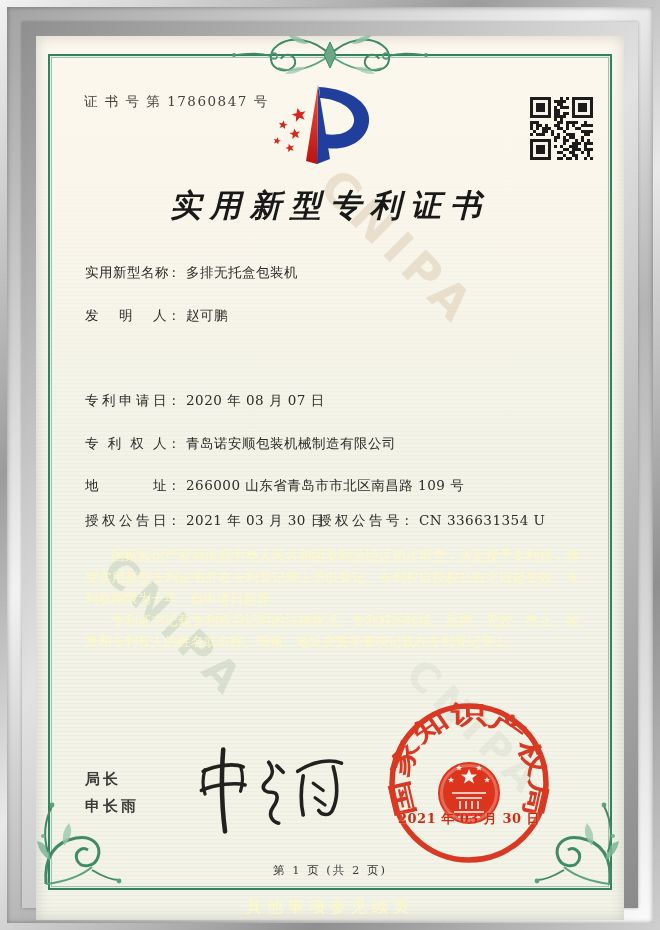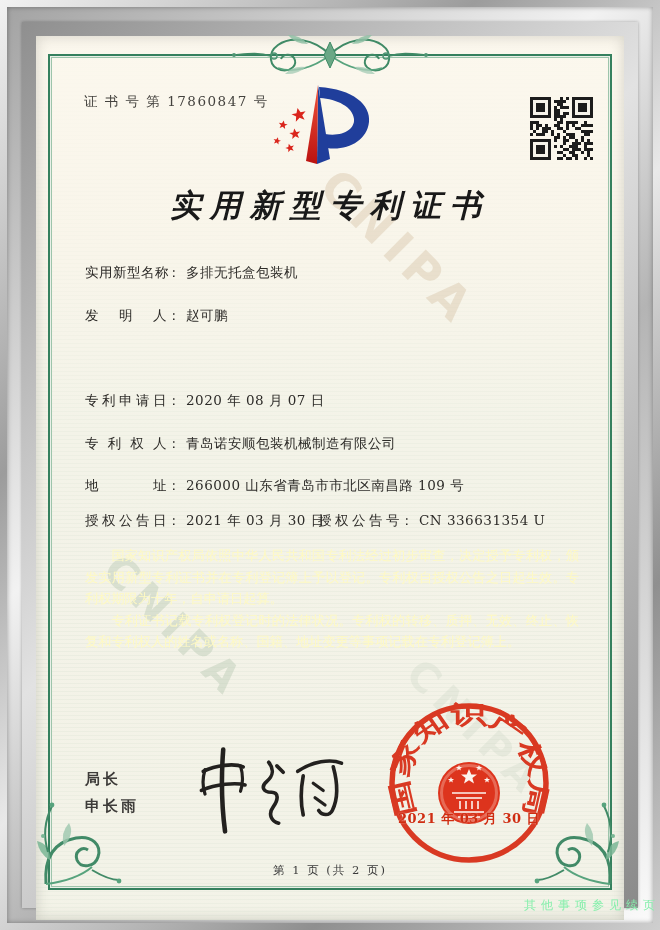--- a/index.html
+++ b/index.html
@@ -44,21 +44,21 @@
   
   .officer{position:absolute;left:85px;top:766px;font-family:"DejaVu Sans","Liberation Sans",sans-serif;
            font-size:15px;font-weight:bold;color:#3e3c3a;letter-spacing:3px;line-height:27px;}
   .signature{position:absolute;left:188px;top:735px;}
   
   .seal{position:absolute;left:385px;top:699px;opacity:.96;}
   .seal-date{position:absolute;left:392px;top:810px;width:154px;text-align:center;font-size:13px;font-weight:bold;
              color:#cf2d12;letter-spacing:.5px;text-shadow:0 0 2px rgba(255,255,255,.55);}
   
   .page-no{position:absolute;left:0;top:863px;width:100%;text-align:center;font-size:11.5px;color:#3a3a3a;letter-spacing:2px;}
-  .foot-note{position:absolute;left:0;top:897px;width:100%;text-align:right;font-size:12px;color:#86efac;letter-spacing:5px;}
+  .foot-note{position:absolute;left:0;top:897px;width:100%;text-align:center;font-size:16px;color:#fef9c3;letter-spacing:5px;}
 </style>
 </head>
 <body>
 
 <div class="stage">
 
   <div class="frame-a"></div>
   <div class="frame-b"></div>
   <div class="frame-c"></div>
   <div class="paper"></div>

